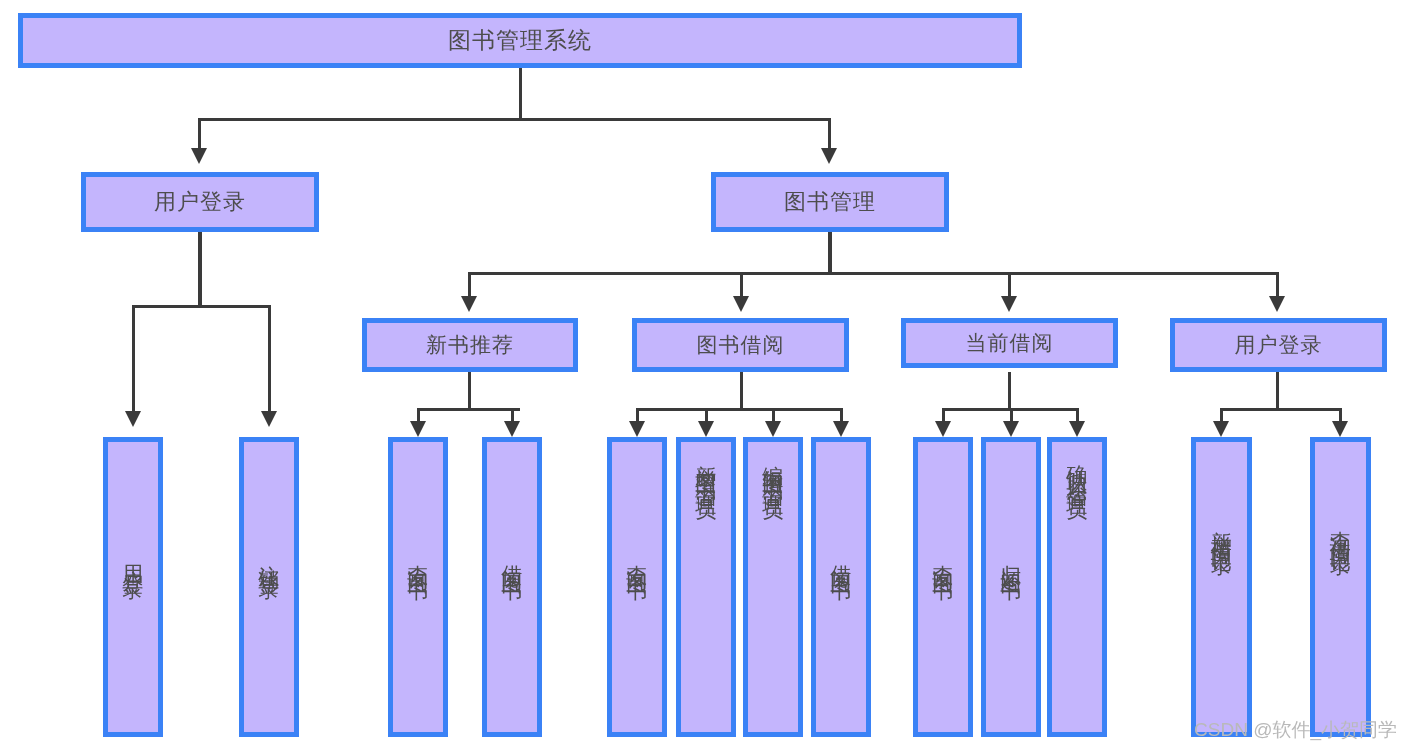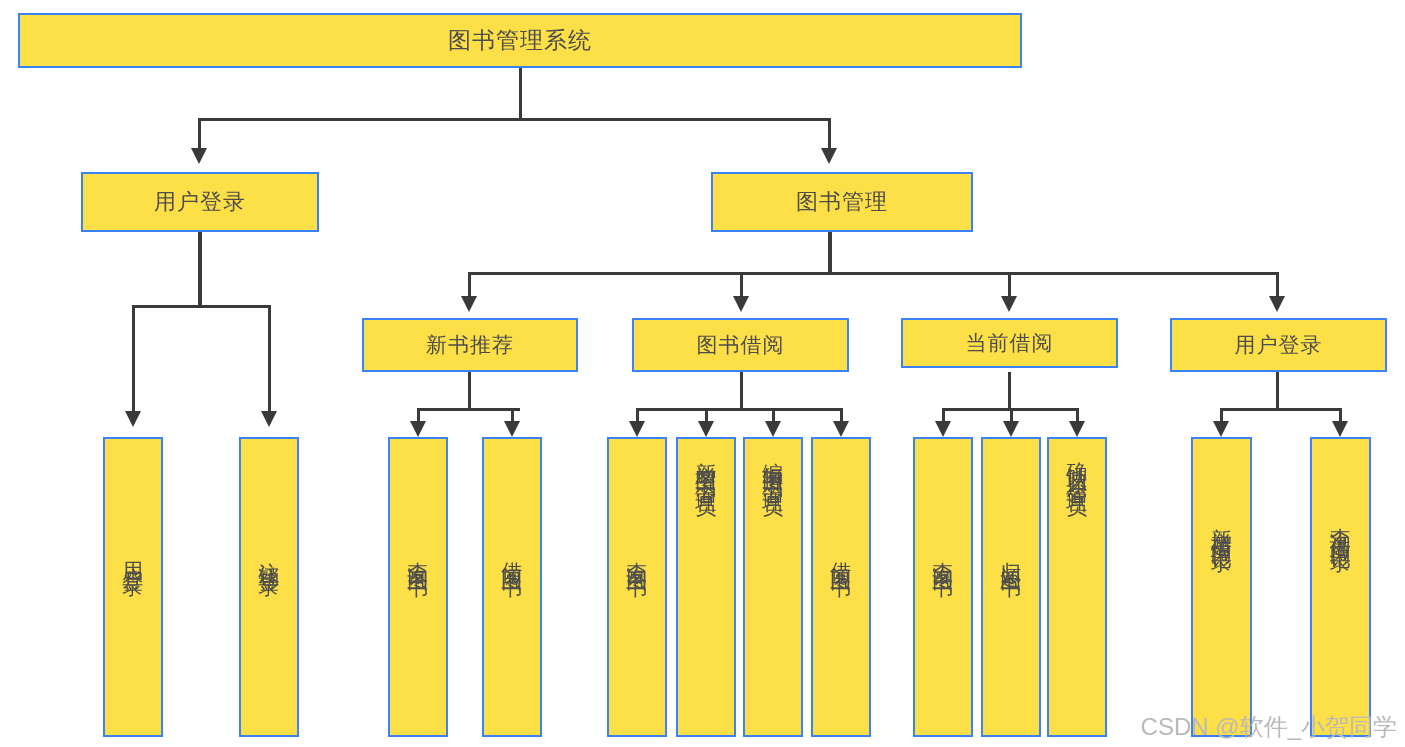--- a/index.html
+++ b/index.html
@@ -11,22 +11,22 @@
     position:relative;
     width:1405px;
     height:747px;
     background:#ffffff;
     overflow:hidden;
   }
   
   .node{
     position:absolute;
     box-sizing:border-box;
-    background:#fde047;
-    border:2px solid #3b82f6;
+    background:#c4b5fd;
+    border:5px solid #3b82f6;
     display:flex;
     align-items:center;
     justify-content:center;
     color:#4d4d4d;
     text-align:center;
   }
   .node.root{
     font-size:23px;
     letter-spacing:1px;
   }
@@ -68,21 +68,21 @@
     width:0;height:0;
     border-left:8px solid transparent;
     border-right:8px solid transparent;
     border-top:16px solid #3a3a3a;
   }
   
   #watermark{
     position:absolute;
     right:8px;
     bottom:4px;
-    font-size:24px;
+    font-size:19px;
     color:#b9b9b9;
     white-space:nowrap;
     pointer-events:none;
   }
 </style>
 </head>
 <body>
 
 <div id="canvas">
 
@@ -95,21 +95,21 @@
   <div class="ln h" style="left:198px; top:118px; width:632px;"></div>
 
   <div class="ln v" style="left:198px; top:118px; height:32px;"></div>
   <div class="arrow" style="left:191px; top:148px;"></div>
   <div class="ln v" style="left:828px; top:118px; height:32px;"></div>
   <div class="arrow" style="left:821px; top:148px;"></div>
 
   <div class="node lvl2" style="left:81px; top:172px; width:238px; height:60px;">
     <span>用户登录</span>
   </div>
-  <div class="node lvl2" style="left:711px; top:172px; width:262px; height:60px;">
+  <div class="node lvl2" style="left:711px; top:172px; width:238px; height:60px;">
     <span>图书管理</span>
   </div>
 
   <div class="ln v" style="left:198px; top:232px; width:4px; height:75px;"></div>
   <div class="ln h" style="left:132px; top:305px; width:138px;"></div>
   <div class="ln v" style="left:132px; top:305px; height:108px;"></div>
   <div class="arrow" style="left:125px; top:411px;"></div>
   <div class="ln v" style="left:268px; top:305px; height:108px;"></div>
   <div class="arrow" style="left:261px; top:411px;"></div>
 

